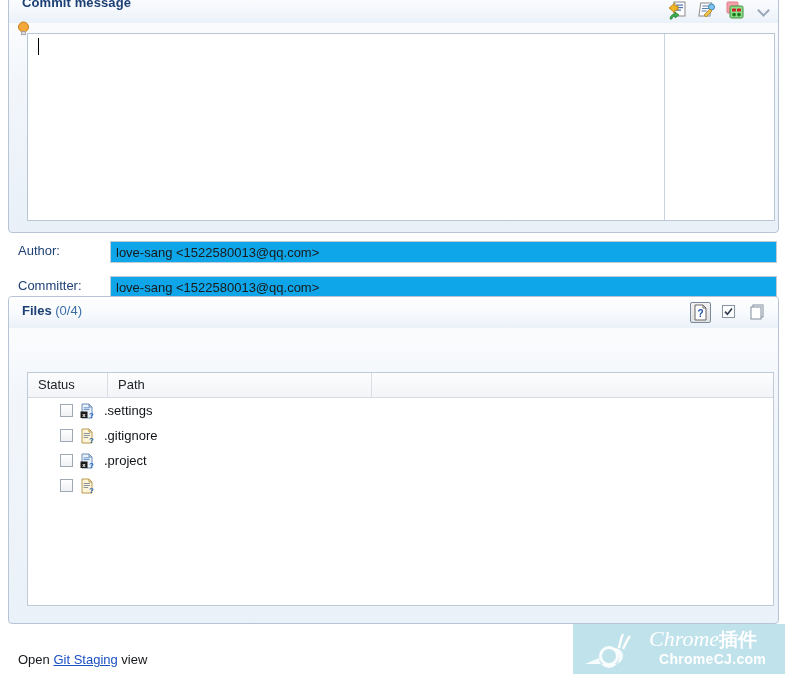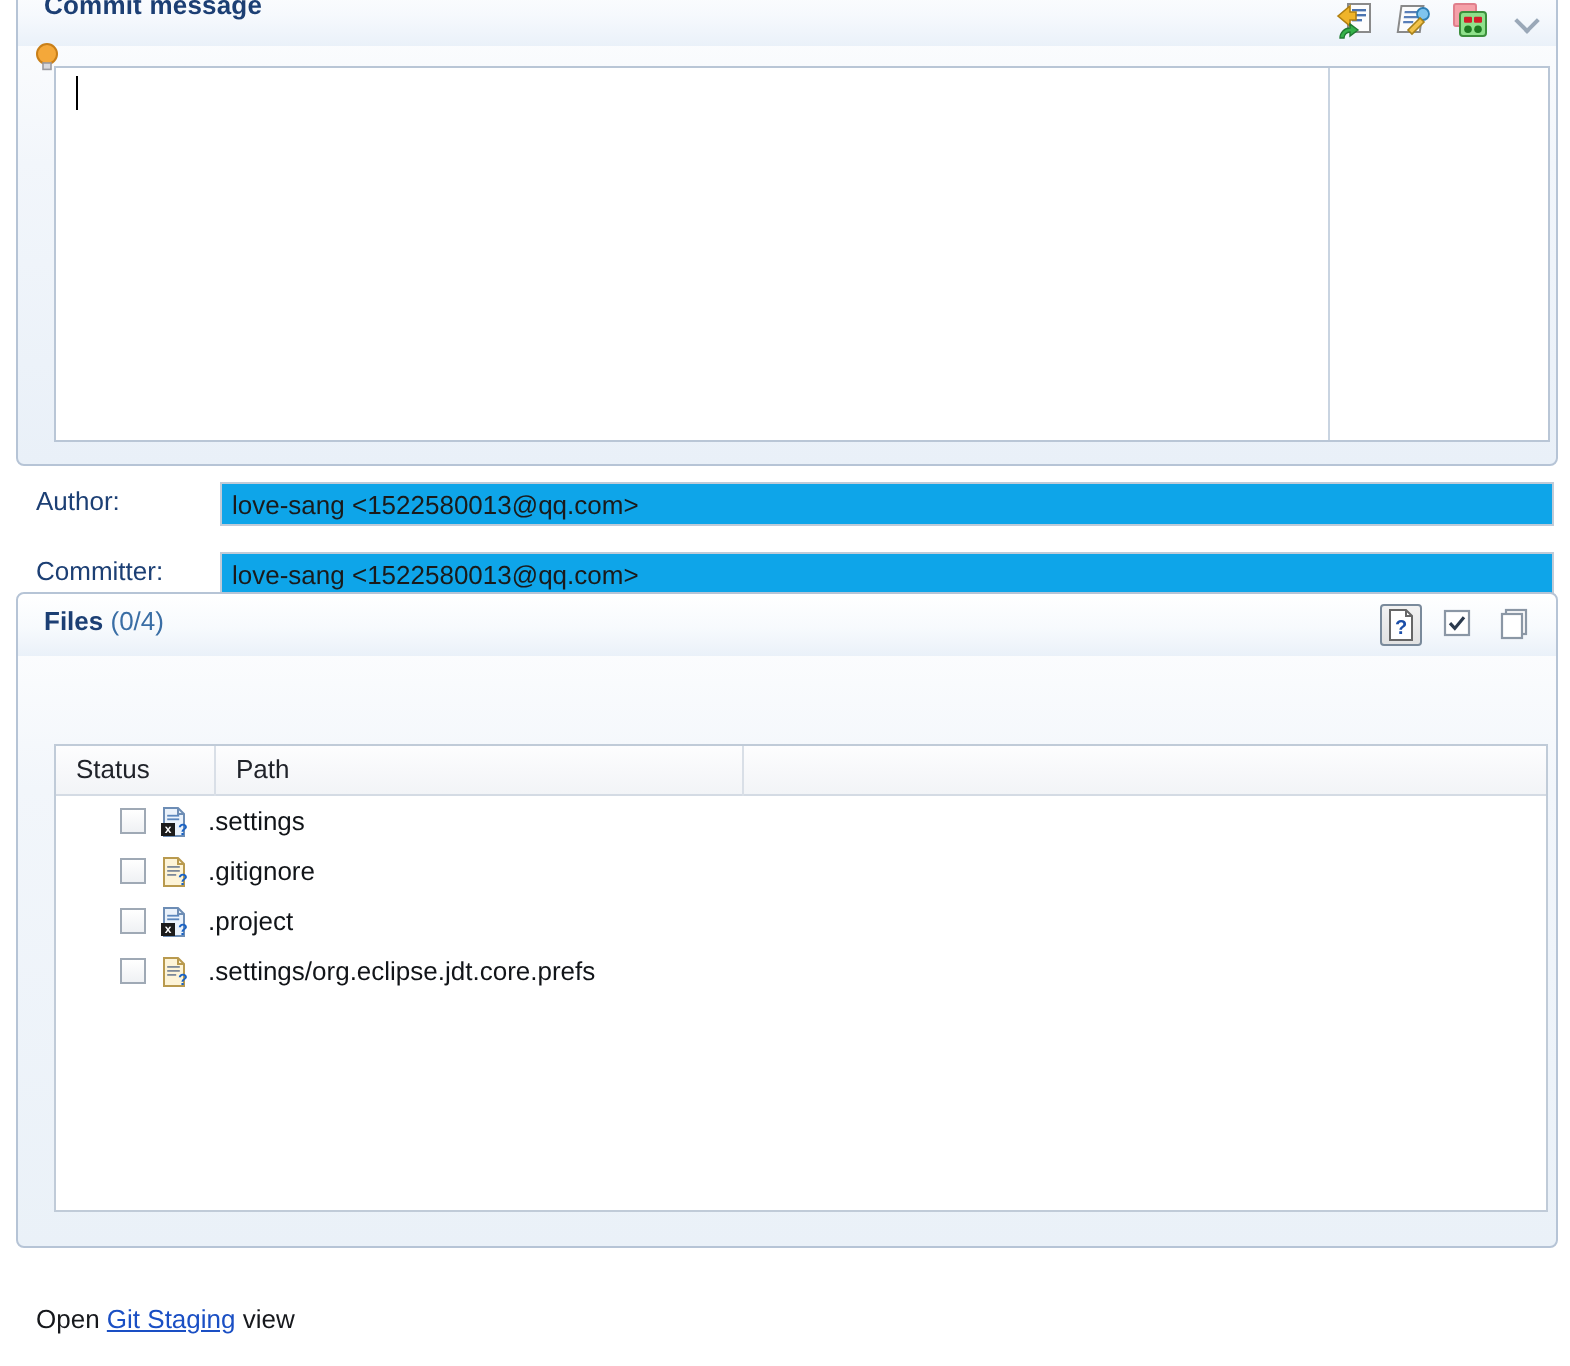--- a/index.html
+++ b/index.html
@@ -445,26 +445,37 @@
           <span class="row-icon">
             <svg width="16" height="16" viewBox="0 0 16 16">
               <path d="M3 1 h7 l3 3 v11 h-10 z" fill="#fdf4d8" stroke="#b99a4e" stroke-width="1"></path>
               <path d="M10 1 v3 h3" fill="none" stroke="#b99a4e" stroke-width="1"></path>
               <rect x="4.6" y="5" width="6.3" height=".9" fill="#7e8a99"></rect>
               <rect x="4.6" y="7" width="6.3" height=".9" fill="#7e8a99"></rect>
               <rect x="4.6" y="9" width="4.5" height=".9" fill="#7e8a99"></rect>
               <text x="12.5" y="14.6" font-family="Liberation Sans, sans-serif" font-size="8" font-weight="bold" fill="#1b63c4" text-anchor="middle">?</text>
             </svg>
           </span>
-          <span class="row-path">.settings/org.eclipse.jdt.core.prefs</span>
         </div>
 
       </div>
     </div>
   </div>
 
   <div class="bottom">
     <div class="open-view"><span>Open </span><a>Git Staging</a><span> view</span></div>
 
   </div>
 
+  <div class="watermark">
+    <span class="wm-snail">
+      <svg width="62" height="38" viewBox="0 0 62 38">
+        <path d="M4 32 h30 a8 8 0 0 0 0 -16 h-6 a10 10 0 1 1 -10 10 z" fill="#ffffff" opacity=".85"></path>
+        <circle cx="28" cy="24" r="8.5" fill="none" stroke="#ffffff" stroke-width="3" opacity=".9"></circle>
+        <path d="M38 16 q2 -10 4 -14" fill="none" stroke="#ffffff" stroke-width="2.4" opacity=".95"></path>
+        <path d="M42 17 q4 -9 7 -13" fill="none" stroke="#ffffff" stroke-width="2.4" opacity=".95"></path>
+      </svg>
+    </span>
+    <div class="wm-main"><span>Chrome</span><span class="cn">插件</span></div>
+    <div class="wm-sub">ChromeCJ.com</div>
+  </div>
 
 </div>
 
 </body></html>

